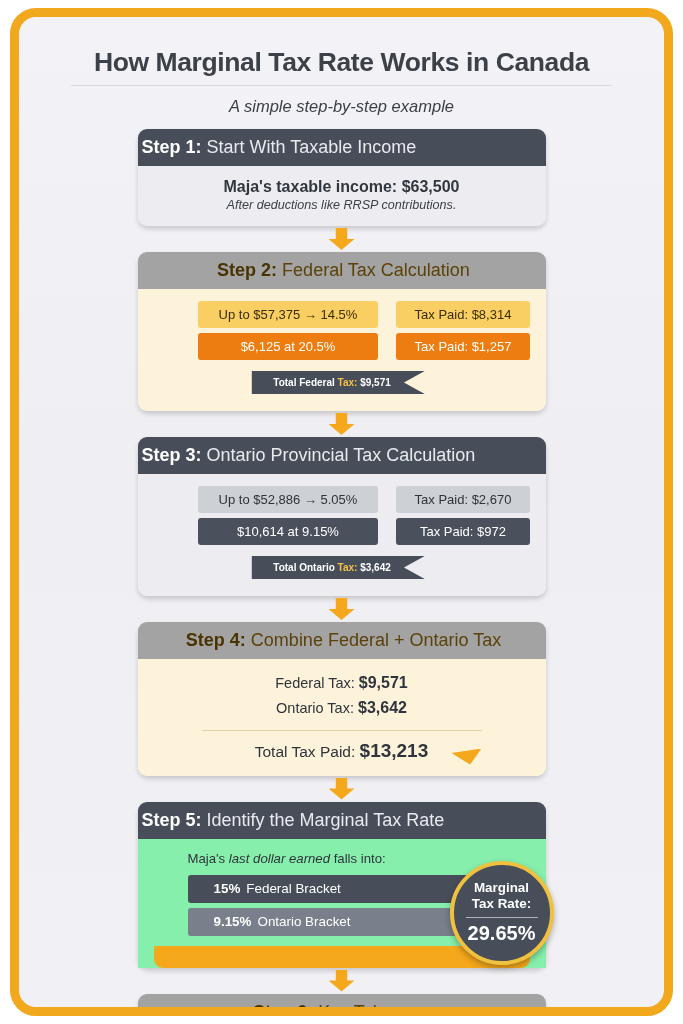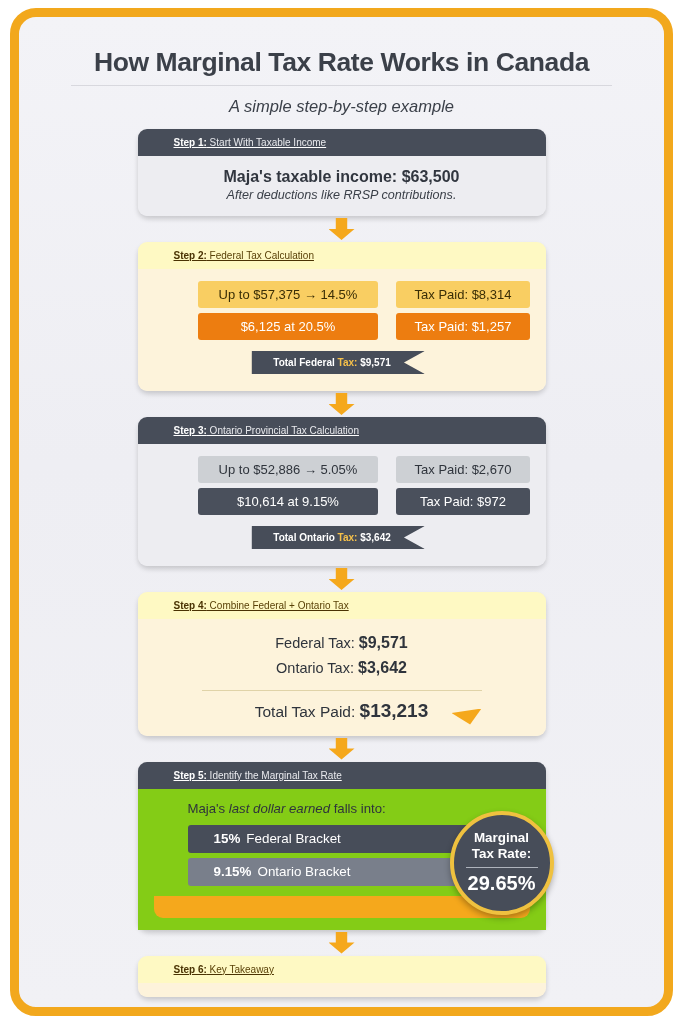--- a/index.html
+++ b/index.html
@@ -59,27 +59,26 @@
   .card {
     position: relative;
     width: 408px;
     margin: 0 auto;
     border-radius: 10px;
     box-shadow: 0 3px 5px rgba(0,0,0,.17);
     overflow: visible;
   }
   .card-head {
     border-radius: 9px 9px 0 0;
-    padding: 8px 0 8px 36px;
-    font-size: 10px;
+    padding: 8px 0 8px 4px;
+    font-size: 18px;
     font-weight: bold;
-    text-decoration: underline;
   }
   .head-dark { background: #474D59; color: #ffffff; }
-  .head-orange { background: #fef9c3; color: #4A3303; }
+  .head-orange { background: #a3a3a3; color: #4A3303; text-align: center; }
   .head-dark .lite { font-weight: normal; color: #e9eaee; }
   .head-orange .lite { font-weight: normal; color: #5a4208; }
 
   .card-body { border-radius: 0 0 9px 9px; padding: 12px 16px 14px 16px; }
   .body-grey { background: #EDEDF1; }
   .body-cream { background: #FDF3DB; }
 
   
   .arrow {
     width: 100%;
@@ -141,21 +140,21 @@
   .s4-div { height: 1px; background: #E0D3A8; margin: 9px 48px 9px 48px; }
   .s4-total { text-align: center; font-size: 15.5px; color: #2F343C; position: relative; }
   .s4-total b { font-size: 19px; }
   .s4-total i.tip {
     position: absolute; right: 48px; top: 9px;
     width: 30px; height: 16px; background: #F5A81C;
     clip-path: polygon(0 28%, 100% 0, 62% 100%);
   }
 
   
-  .s5-body { background: #84cc16; padding: 12px 16px 12px 16px; position: relative; }
+  .s5-body { background: #86efac; padding: 12px 16px 0 16px; position: relative; }
   .s5-lead { font-size: 13.2px; color: #2F343C; margin-left: 34px; margin-bottom: 9px; }
   .s5-lead i { font-style: italic; }
   .s5-bar {
     height: 28px; width: 310px; margin-left: 34px;
     display: flex; align-items: center; padding-left: 26px;
     font-size: 13.4px; border-radius: 3px; margin-bottom: 5px;
   }
   .s5-bar b { font-weight: bold; margin-right: 6px; }
   .bar-dark { background: #474D59; color: #ffffff; }
   .bar-mid  { background: #797F8B; color: #ffffff; }

